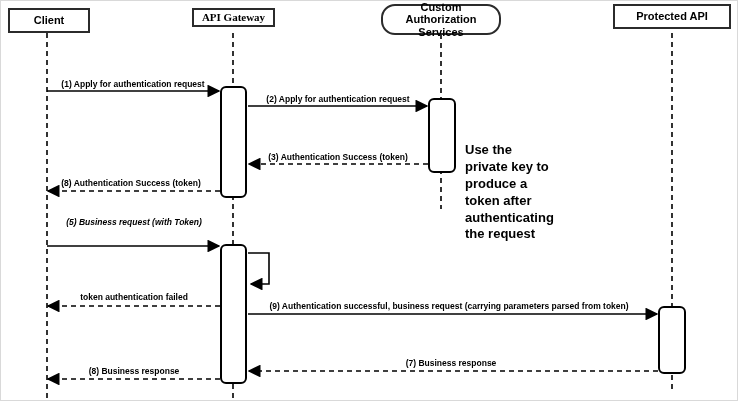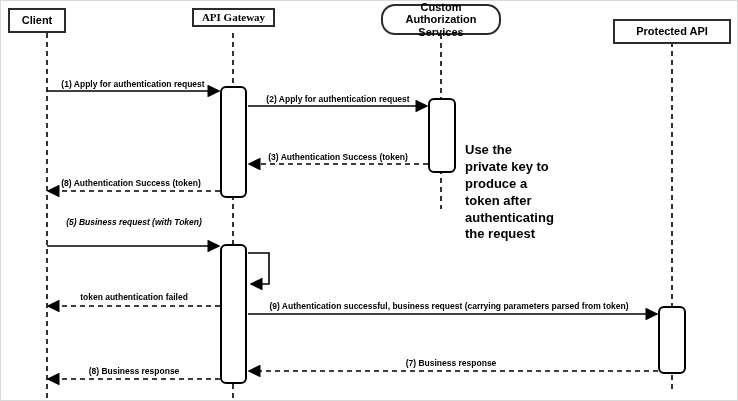--- a/index.html
+++ b/index.html
@@ -78,30 +78,30 @@
     <line x1="427" y1="163" x2="248" y2="163" stroke="#000" stroke-width="1.6" stroke-dasharray="5,4" marker-end="url(#arr)"></line>
     <line x1="219" y1="190" x2="47" y2="190" stroke="#000" stroke-width="1.6" stroke-dasharray="5,4" marker-end="url(#arr)"></line>
     <line x1="46" y1="245" x2="218" y2="245" stroke="#000" stroke-width="1.6" marker-end="url(#arr)"></line>
     <path d="M247,252 L268,252 L268,283 L250,283" fill="none" stroke="#000" stroke-width="1.6" marker-end="url(#arr)"></path>
     <line x1="219" y1="305" x2="47" y2="305" stroke="#000" stroke-width="1.6" stroke-dasharray="5,4" marker-end="url(#arr)"></line>
     <line x1="247" y1="313" x2="656" y2="313" stroke="#000" stroke-width="1.6" marker-end="url(#arr)"></line>
     <line x1="657" y1="370" x2="248" y2="370" stroke="#000" stroke-width="1.6" stroke-dasharray="5,4" marker-end="url(#arr)"></line>
     <line x1="219" y1="378" x2="47" y2="378" stroke="#000" stroke-width="1.6" stroke-dasharray="5,4" marker-end="url(#arr)"></line>
   </svg>
 
-  <div class="participant" style="left:7px;top:7px;width:58px;height:25px;">
+  <div class="participant" style="left:7px;top:7px;width:82px;height:25px;">
     <span>Client</span>
   </div>
   <div class="participant" style="left:191px;top:7px;width:83px;height:19px;font-family:Liberation Serif, serif;">
     <span>API Gateway</span>
   </div>
   <div class="participant" style="left:380px;top:3px;width:120px;height:31px;border-radius:14px;">
     <span>Custom Authorization Services</span>
   </div>
-  <div class="participant" style="left:612px;top:18px;width:118px;height:25px;">
+  <div class="participant" style="left:612px;top:3px;width:118px;height:25px;">
     <span>Protected API</span>
   </div>
 
   <div class="msg" style="left:132px;top:78px;">(1) Apply for authentication request</div>
   <div class="msg" style="left:337px;top:93px;">(2) Apply for authentication request</div>
   <div class="msg" style="left:337px;top:151px;">(3) Authentication Success (token)</div>
   <div class="msg" style="left:130px;top:177px;">(8) Authentication Success (token)</div>
   <div class="msg" style="left:133px;top:216px;font-style:italic;">(5) Business request (with Token)</div>
   <div class="msg" style="left:133px;top:291px;">token authentication failed</div>
   <div class="msg" style="left:448px;top:300px;">(9) Authentication successful, business request (carrying parameters parsed from token)</div>

